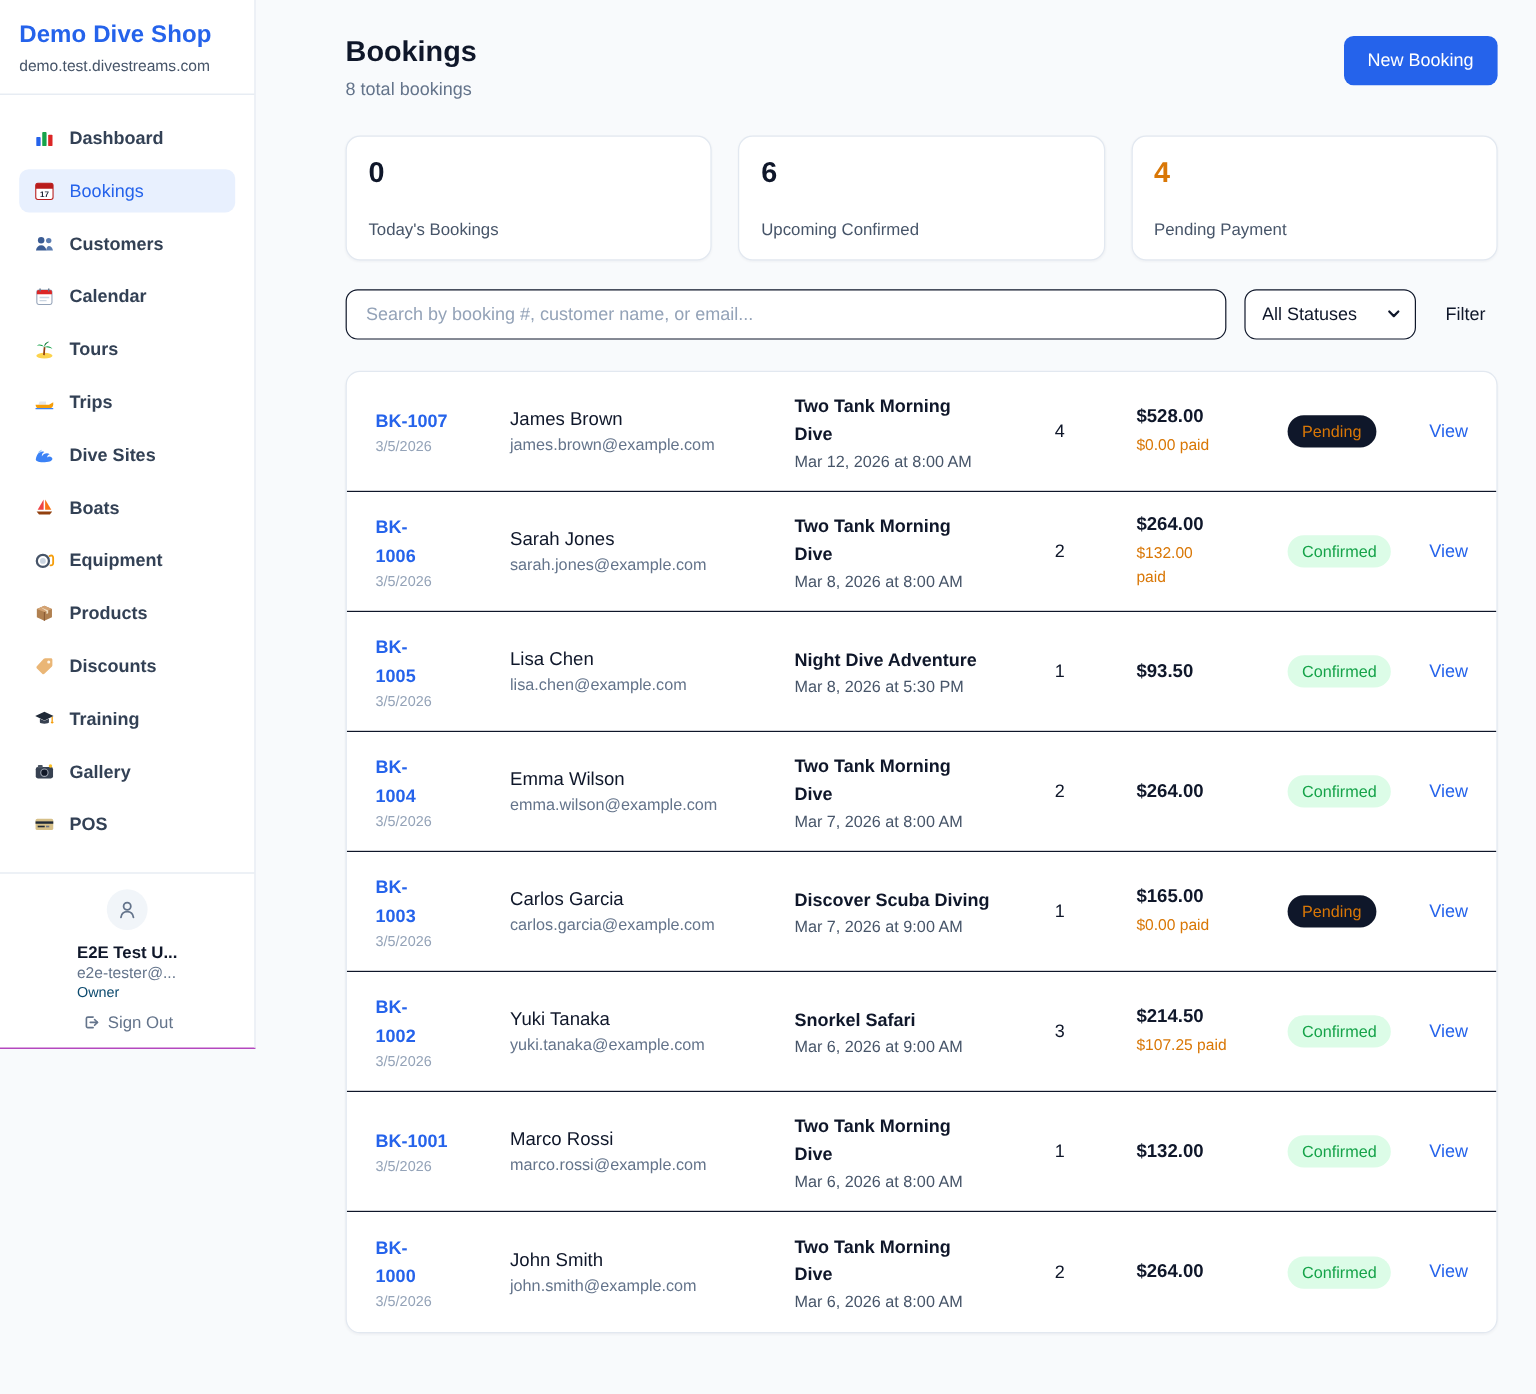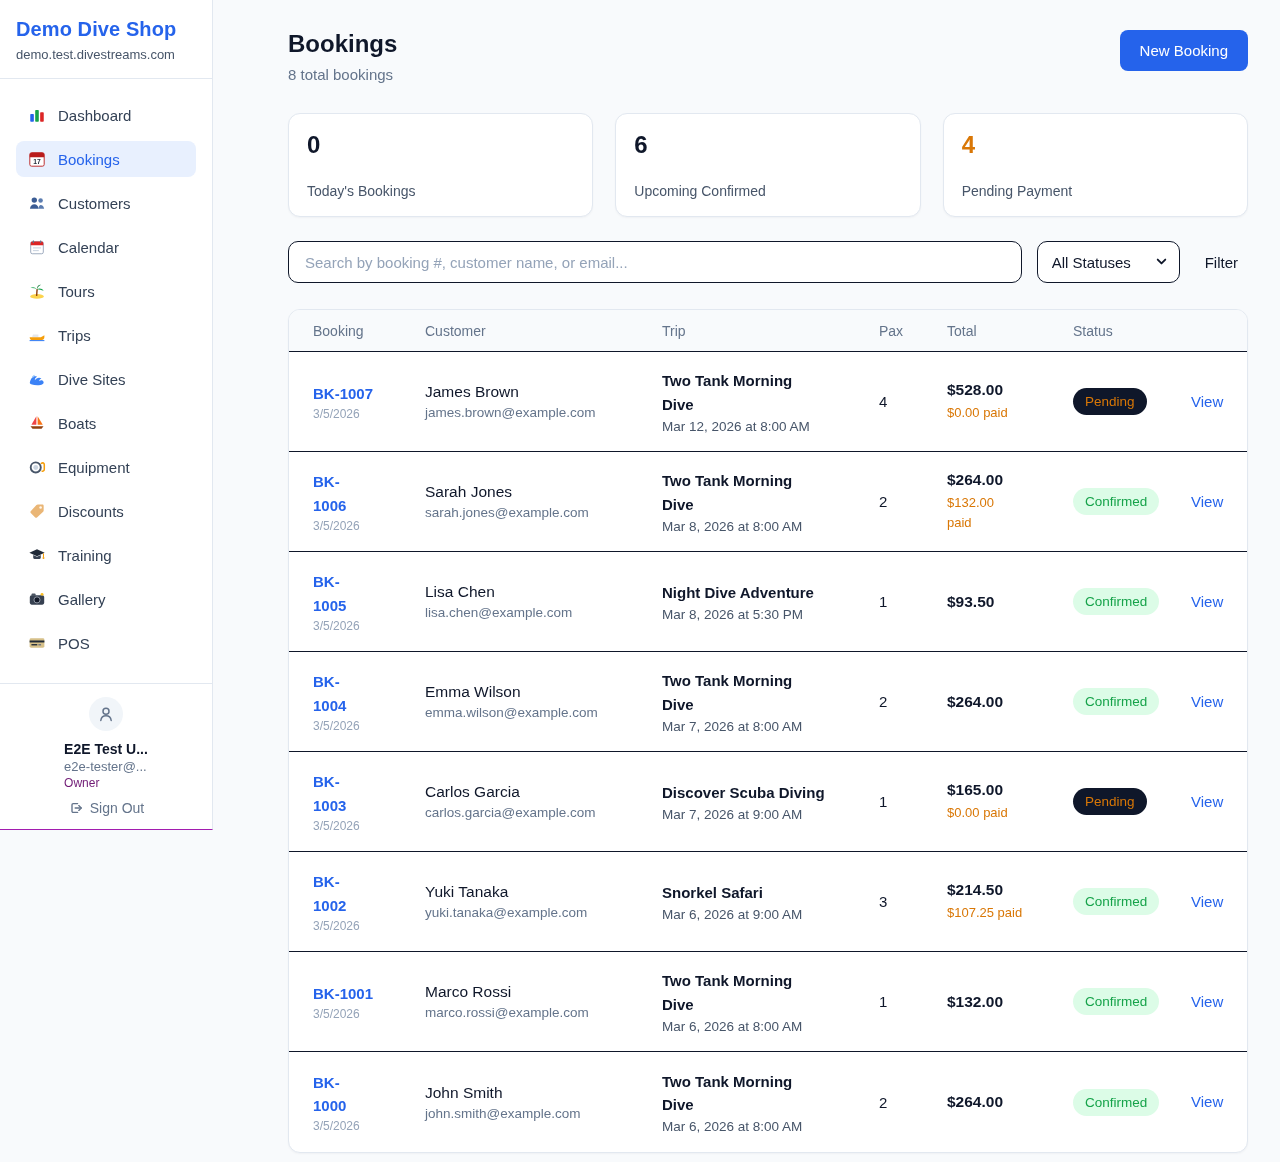--- a/index.html
+++ b/index.html
@@ -18,39 +18,39 @@
     border-bottom:1px solid #a21caf;
   }
   .logo-block { padding:18px 16px 16px; border-bottom:1px solid #e2e8f0; }
   .shop-name { color:#2563eb; font-size:20px; font-weight:800; letter-spacing:.1px; }
   .shop-domain { color:#475569; font-size:13px; margin-top:6px; }
   .nav { padding:18px 16px 14px; }
   .nav-item {
     display:flex; align-items:center; gap:12px;
     padding:9px 12px; margin-bottom:8px;
     border-radius:8px; cursor:pointer;
-    color:#334155; font-size:15px;
+    color:#334155; font-size:15px;font-weight:bold;
   }
   .nav-item.active { background:#e8f0fe; color:#2563eb; font-weight:500; }
   .nav-icon { width:18px; height:18px; flex:0 0 18px; display:inline-flex; }
   .nav-icon svg { width:18px; height:18px; }
   .user-section {
     border-top:1px solid #e2e8f0;
     padding:13px 14px; display:flex; align-items:center; gap:10px;flex-direction:column;
   }
   .avatar {
     width:34px; height:34px; border-radius:50%;
     background:#f1f5f9; flex:0 0 34px;
     display:flex; align-items:center; justify-content:center;
   }
   .avatar svg { width:20px; height:20px; }
   .user-info { flex:1; min-width:0; }
   .user-name { font-size:14px; font-weight:700; color:#0f172a; white-space:nowrap; }
   .user-email { font-size:13px; color:#64748b; margin-top:2px; white-space:nowrap; }
-  .user-role { font-size:12px; color:#701a75; margin-top:2px; }
+  .user-role { font-size:12px; color:#0c4a6e; margin-top:2px; }
   .signout-btn {
     display:flex; align-items:center; gap:6px;
     background:none; border:none; cursor:pointer;
     color:#64748b; font-size:14px; font-family:inherit; white-space:nowrap;
   }
   .signout-btn svg { width:16px; height:16px; }
   
   .main { margin-left:256px; padding:30px 32px 32px; }
   .page-header { display:flex; justify-content:space-between; align-items:flex-start; }
   .page-title { font-size:24px; font-weight:800; color:#0f172a; }
@@ -224,20 +224,31 @@
       </div>
       <div class="nav-item">
         <span class="nav-icon">
           <svg viewBox="0 0 20 20">
             <circle cx="8.6" cy="10.5" r="5.6" fill="none" stroke="#475569" stroke-width="2.1"></circle>
             <circle cx="8.6" cy="10.5" r="2.7" fill="#cbd5e1"></circle>
             <path d="M14.8 6c1.8-1.2 3.3-.4 3.3 1.6v4.8c0 1.5-1 2.4-2.4 2.2" fill="none" stroke="#f59e0b" stroke-width="1.7" stroke-linecap="round"></path>
           </svg>
         </span>
         <span>Equipment</span>
+      </div>
+      <div class="nav-item">
+        <span class="nav-icon">
+          <svg viewBox="0 0 20 20">
+            <path d="M3 6.2L10 3l7 3.2v7.6L10 17l-7-3.2z" fill="#b08050"></path>
+            <path d="M3 6.2L10 9l7-2.8L10 3z" fill="#d4a373"></path>
+            <path d="M10 9v8" stroke="#8a5a36" stroke-width="1"></path>
+            <path d="M6.5 4.6l7 3V10l-1.6.7V8.3z" fill="#f1e0c5"></path>
+          </svg>
+        </span>
+        <span>Products</span>
       </div>
       <div class="nav-item">
         <span class="nav-icon">
           <svg viewBox="0 0 20 20">
             <path d="M3 10.2L9.4 3.4c.4-.4.9-.6 1.4-.6h5.2c.8 0 1.4.6 1.4 1.4v5.2c0 .5-.2 1-.6 1.4l-6.8 6.4c-.6.6-1.5.5-2-.1l-4.9-4.9c-.6-.5-.6-1.4-.1-2z" fill="#eab676"></path>
             <circle cx="14" cy="6.2" r="1.4" fill="#fff7ed"></circle>
           </svg>
         </span>
         <span>Discounts</span>
       </div>
@@ -327,29 +338,20 @@
     <div class="select-wrap">
       <select class="status-select" id="status-select"><option>All Statuses</option></select>
       <svg class="select-chevron" width="13" height="13" viewBox="0 0 12 12" fill="none" stroke="#0f172a" stroke-width="1.7" stroke-linecap="round" stroke-linejoin="round">
           <path d="M2.5 4.2L6 7.8l3.5-3.6"></path>
         </svg>
     </div>
     <button class="filter-btn">Filter</button>
   </div>
 
   <div class="table-card">
-    <div class="thead" id="thead">
-        <div>Booking</div>
-        <div>Customer</div>
-        <div>Trip</div>
-        <div>Pax</div>
-        <div>Total</div>
-        <div>Status</div>
-        <div></div>
-      </div>
     <div id="tbody">
         <div class="trow">
           <div><a class="booking-link" href="#">BK-1007</a><div class="booking-date">3/5/2026</div></div>
           <div>
             <div class="customer-name">James Brown</div>
             <div class="customer-email">james.brown@example.com</div>
           </div>
           <div>
             <div class="trip-name">Two Tank Morning Dive</div>
             <div class="trip-date">Mar 12, 2026 at 8:00 AM</div>

